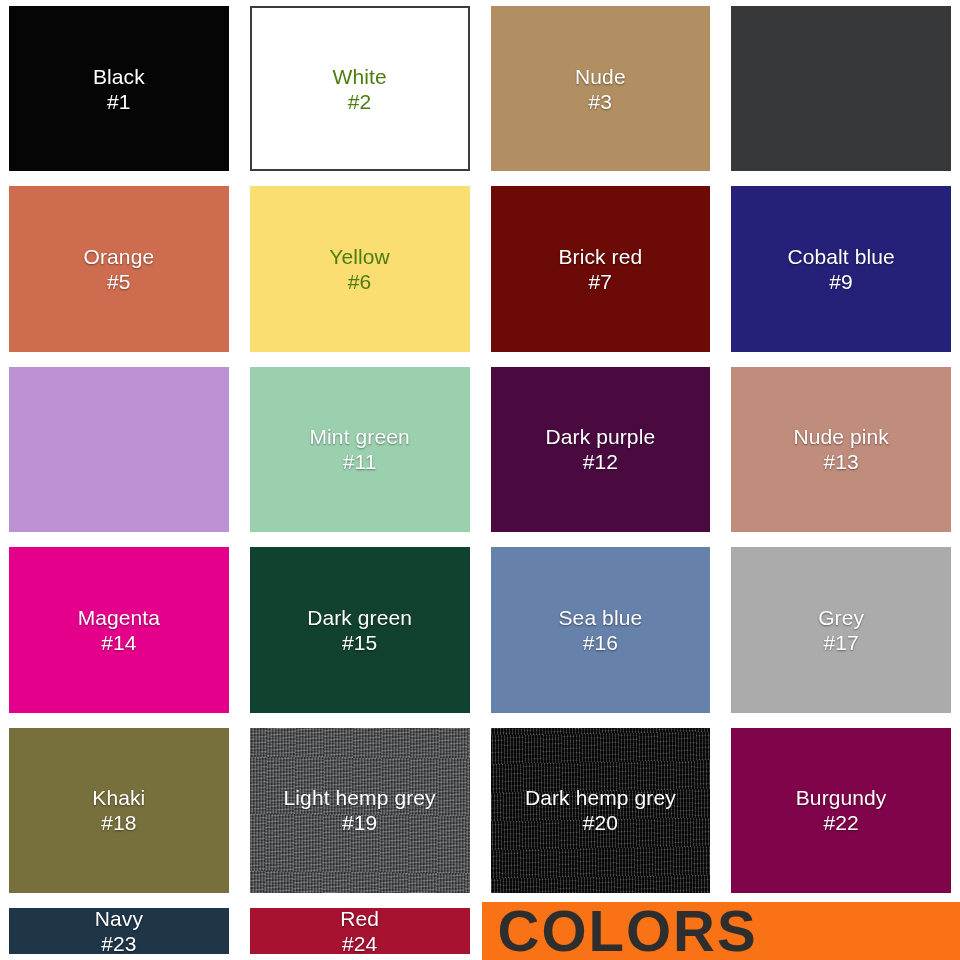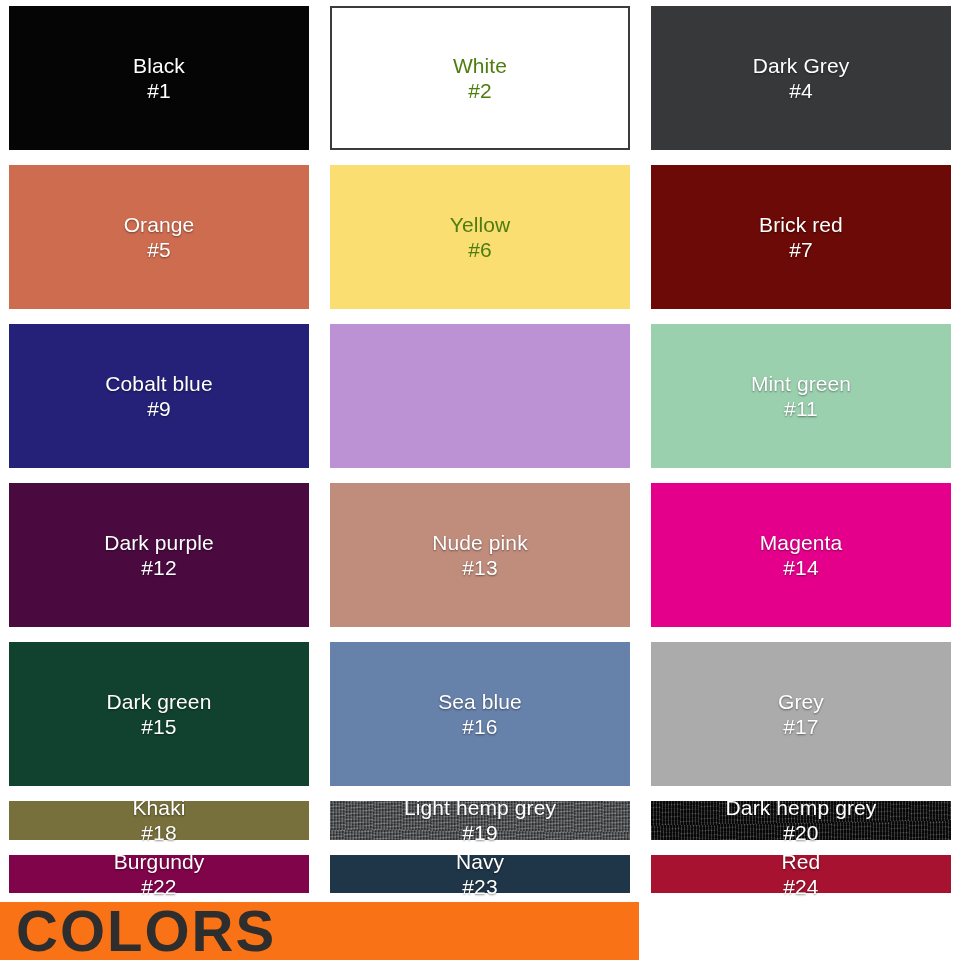--- a/index.html
+++ b/index.html
@@ -8,21 +8,21 @@
     background: #ffffff;
   }
   body {
     width: 960px;
     height: 960px;
     font-family: "Liberation Sans", sans-serif;
     overflow: hidden;
   }
   #palette-grid {
     display: grid;
-    grid-template-columns: repeat(3, 1fr);
+    grid-template-columns: repeat(4, 1fr);
     grid-template-rows: repeat(5, 1fr);
     width: 960px;
     height: 960px;
     column-gap: 3px;
     row-gap: 3px;
     padding: 0;
     box-sizing: border-box;
   }
   .cell {
     position: relative;
@@ -106,25 +106,28 @@
       </div>
     </div>
     <div class="cell dark-text">
       <div class="swatch bordered" style="background-color: rgb(255, 255, 255);"></div>
       <div class="label">
         <span class="name">White</span>
         <span class="num">#2</span>
       </div>
     </div>
     <div class="cell light-text">
+      <div class="swatch" style="background-color: rgb(177, 143, 98);"></div>
+      <div class="label">
+        <span class="name">Nude</span>
+        <span class="num">#3</span>
+      </div>
+    </div>
+    <div class="cell light-text">
       <div class="swatch" style="background-color: rgb(55, 56, 57);"></div>
-      <div class="label">
-        <span class="name">Dark Grey</span>
-        <span class="num">#4</span>
-      </div>
     </div>
     <div class="cell light-text">
       <div class="swatch" style="background-color: rgb(206, 108, 80);"></div>
       <div class="label">
         <span class="name">Orange</span>
         <span class="num">#5</span>
       </div>
     </div>
     <div class="cell dark-text">
       <div class="swatch" style="background-color: rgb(250, 222, 113);"></div>

